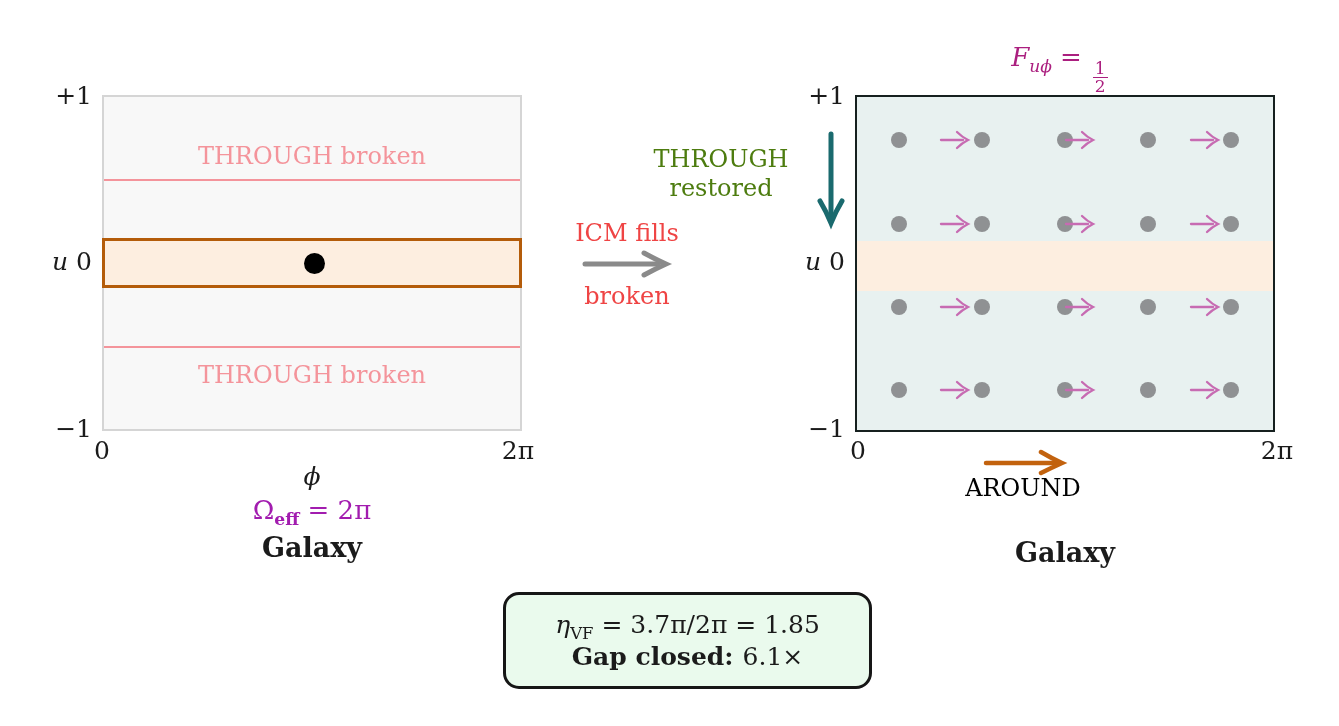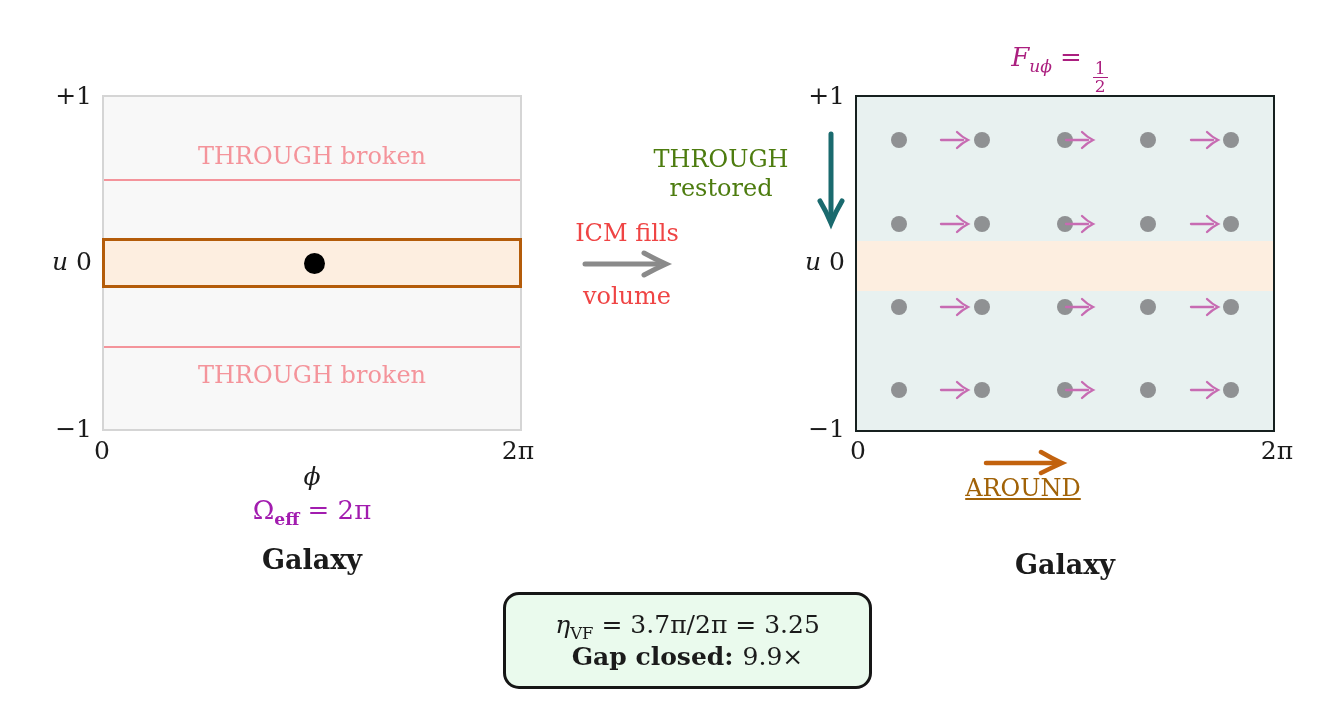--- a/index.html
+++ b/index.html
@@ -24,25 +24,25 @@
   .pink-text{left:0;width:100%;font-size:24px;color:#f4949b;}
   .source-band{left:-2px;right:-2px;height:50px;background:#fdeee0;border:3px solid #b45c0a;box-sizing:border-box;}
   .source-dot{width:21px;height:21px;border-radius:50%;background:#000000;}
   .source-label{left:0;width:100%;font-size:23px;color:#1b1b1b;}
   .peach-band{left:0;width:100%;height:50px;background:#fdeee0;}
 
   .axis-label{font-size:25px;color:#1b1b1b;line-height:28px;}
   .gray-text{color:#ef4444;font-size:24px;}
   .teal-text{color:#4d7c0f;}
   .orange-text{color:#a21caf;}
-  .orange2-text{color:#a16207;text-decoration:underline;}
+  .orange2-text{color:#000000;}
   .magenta-text{color:#ab1f7f;}
 
   .math26{font-size:26px;line-height:30px;}
-  .panel-title{font-size:27px;font-weight:bold;line-height:30px;margin-top:12px;}
+  .panel-title{font-size:27px;font-weight:bold;line-height:30px;}
   .restored{font-size:24px;line-height:29px;}
 
   .frac{display:inline-flex;flex-direction:column;align-items:center;font-size:17px;line-height:1.05;vertical-align:-0.45em;margin:0 3px;}
   .frac .fden{border-top:1.4px solid currentColor;padding:0 2px;}
   .frac .fnum{padding:0 2px;}
 
   .result-box{
     left:503px;top:592px;width:369px;height:97px;background:#eafaed;border:3px solid #161616;
     border-radius:16px;box-sizing:border-box;display:flex;flex-direction:column;justify-content:center;
     align-items:center;gap:3px;font-size:25px;
@@ -74,21 +74,21 @@
   <div class="abs axis-label ctr it" style="left:262px;top:463px;width:100px;">ϕ</div>
 
   <div class="abs math26 orange-text ctr" style="left:182px;top:495px;width:260px;"><span>Ω</span><sub class="subb">eff</sub><span> = 2π</span></div>
   <div class="abs panel-title ctr" style="left:212px;top:533px;width:200px;">Galaxy</div>
 
   <div class="abs gray-text ctr" style="left:547px;top:219px;width:160px;">ICM fills</div>
   <svg class="abs" style="left:582px;top:250px;" width="92" height="28" viewBox="0 0 92 28">
     <path d="M3 14 H76" stroke="#8a8a8a" stroke-width="5" stroke-linecap="round" fill="none"></path>
     <path d="M62 3 Q73 9 84 14 Q73 19 62 25" stroke="#8a8a8a" stroke-width="5" stroke-linecap="round" fill="none"></path>
   </svg>
-  <div class="abs gray-text ctr" style="left:547px;top:282px;width:160px;">volume</div>
+  <div class="abs gray-text ctr" style="left:547px;top:282px;width:160px;">broken</div>
 
   <div class="abs math26 magenta-text ctr" style="left:865px;top:42px;width:400px;"><span class="it">F</span><sub class="it">uϕ</sub><span style="margin:0 8px;">=</span><span class="frac">
         <span class="fnum">1</span>
         <span class="fden">2</span>
       </span>&nbsp;</div>
 
   <div class="abs restored teal-text ctr" style="left:628px;top:145px;width:186px;">
     <div>THROUGH</div>
     <div>restored</div>
   </div>
@@ -178,17 +178,17 @@
   <div class="abs axis-label ctr" style="left:1257px;top:437px;width:40px;">2π</div>
 
   <svg class="abs" style="left:983px;top:449px;" width="90" height="27" viewBox="0 0 90 27">
     <path d="M3 14 H72" stroke="#c2620e" stroke-width="4.5" stroke-linecap="round" fill="none"></path>
     <path d="M58 3 Q68 9 79 14 Q68 19 58 24" stroke="#c2620e" stroke-width="4.5" stroke-linecap="round" fill="none"></path>
   </svg>
   <div class="abs orange2-text ctr" style="left:923px;top:474px;width:200px;font-size:24px;">AROUND</div>
   <div class="abs panel-title ctr" style="left:965px;top:538px;width:200px;">Galaxy</div>
 
   <div class="abs result-box">
-    <div><span class="it">η</span><sub class="subr">VF</sub><span> = 3.7π/2π = 3.25</span></div>
-    <div><span class="bold">Gap closed:</span><span style="margin-left:9px;">9.9×</span></div>
+    <div><span class="it">η</span><sub class="subr">VF</sub><span> = 3.7π/2π = 1.85</span></div>
+    <div><span class="bold">Gap closed:</span><span style="margin-left:9px;">6.1×</span></div>
   </div>
 
 </div>
 
 </body></html>

